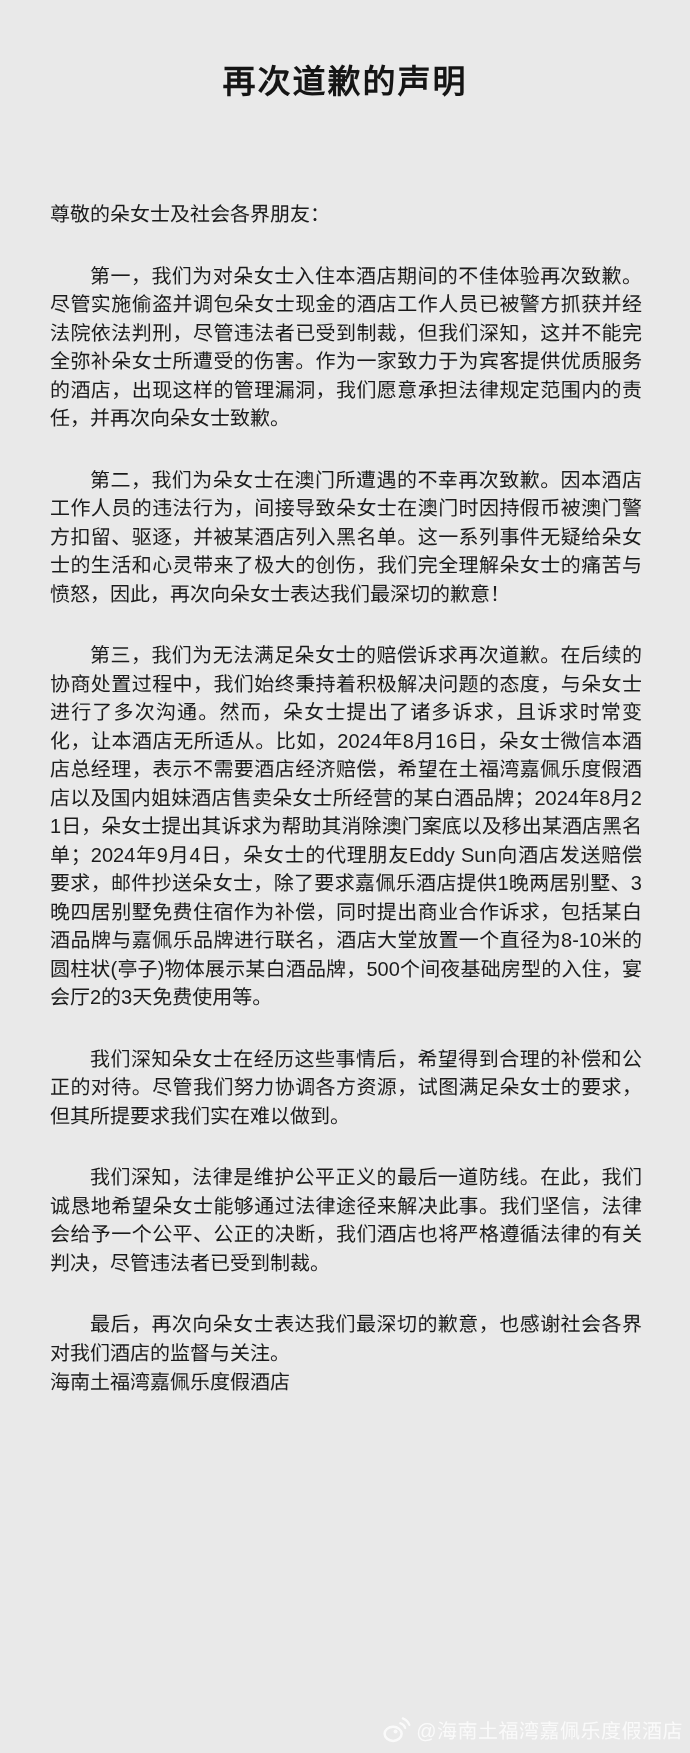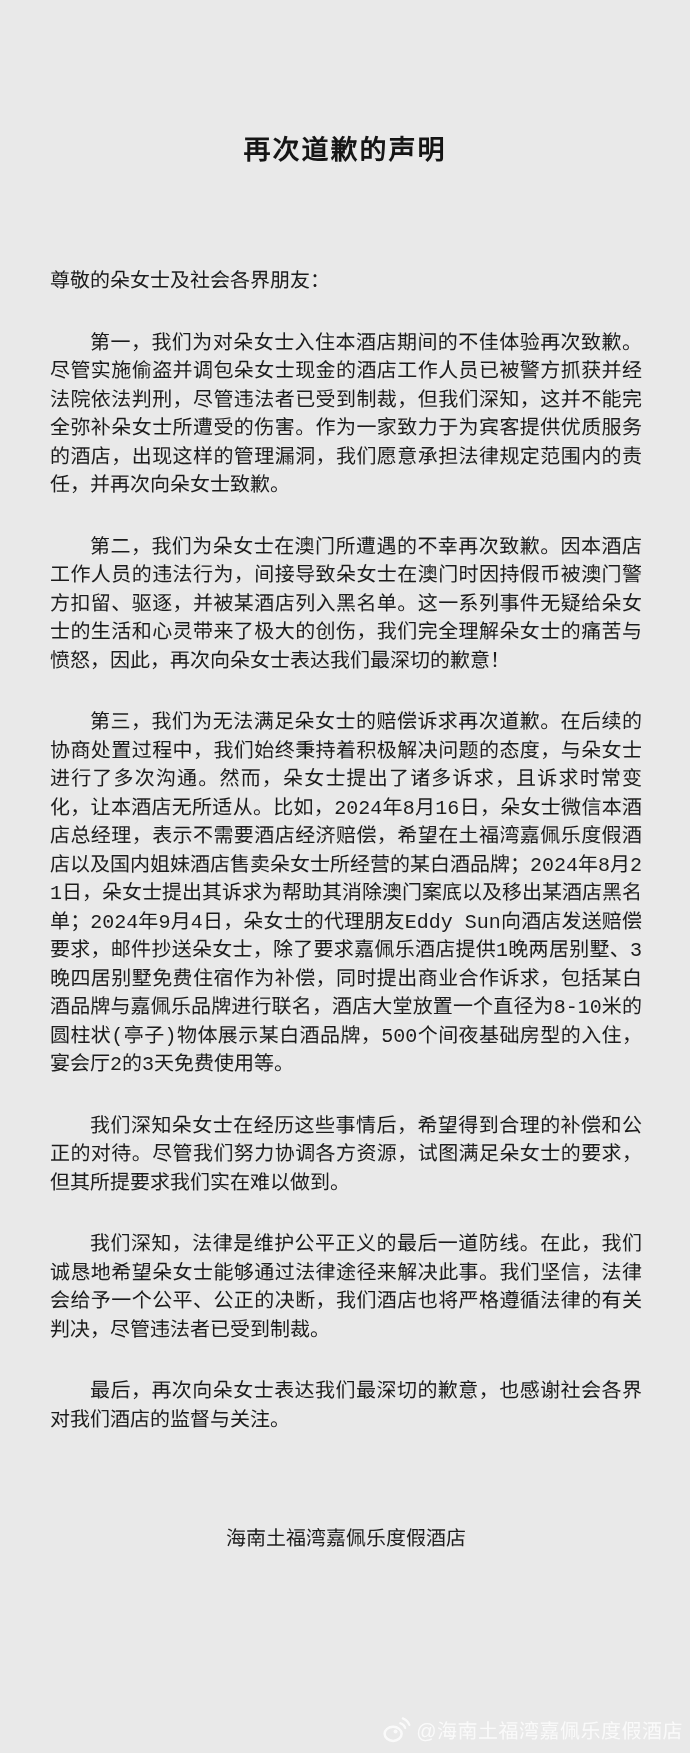--- a/index.html
+++ b/index.html
@@ -10,53 +10,51 @@
     width: 690px;
     height: 1753px;
     margin: 0 auto;
     overflow: hidden;
     background: #e9e9e9;
     color: #1b1b1b;
     font-family: "Liberation Sans", "DejaVu Sans", sans-serif;
   }
 
   .statement-title {
-    margin: 12px;
-    padding-top: 118px;
+    margin: 0;
+    padding-top: 62px;
     text-align: center;
-    font-size: 27px;
+    font-size: 33px;
     font-weight: 700;
     line-height: 40px;
     letter-spacing: 2px;
     color: #151515;
   }
 
   .content {
     padding: 0 48px 0 50px;
-    font-family: Liberation Mono, monospace;
   }
 
   .salutation {
     margin: 98px 0 0 0;
     font-size: 20px;
     line-height: 28.5px;
   }
 
   p.para {
     margin: 33px 0 0 0;
     font-size: 20px;
     line-height: 28.5px;
     text-align: justify;
     text-indent: 2em;
     word-break: break-all;
   }
 
   .signature {
-    margin-top: 89px;
-    text-align: center;
+    text-align: left;
     font-size: 20px;
     line-height: 31px;
   }
 
   .watermark {
     position: absolute;
     right: 7px;
     bottom: 9px;
     display: flex;
     align-items: center;

